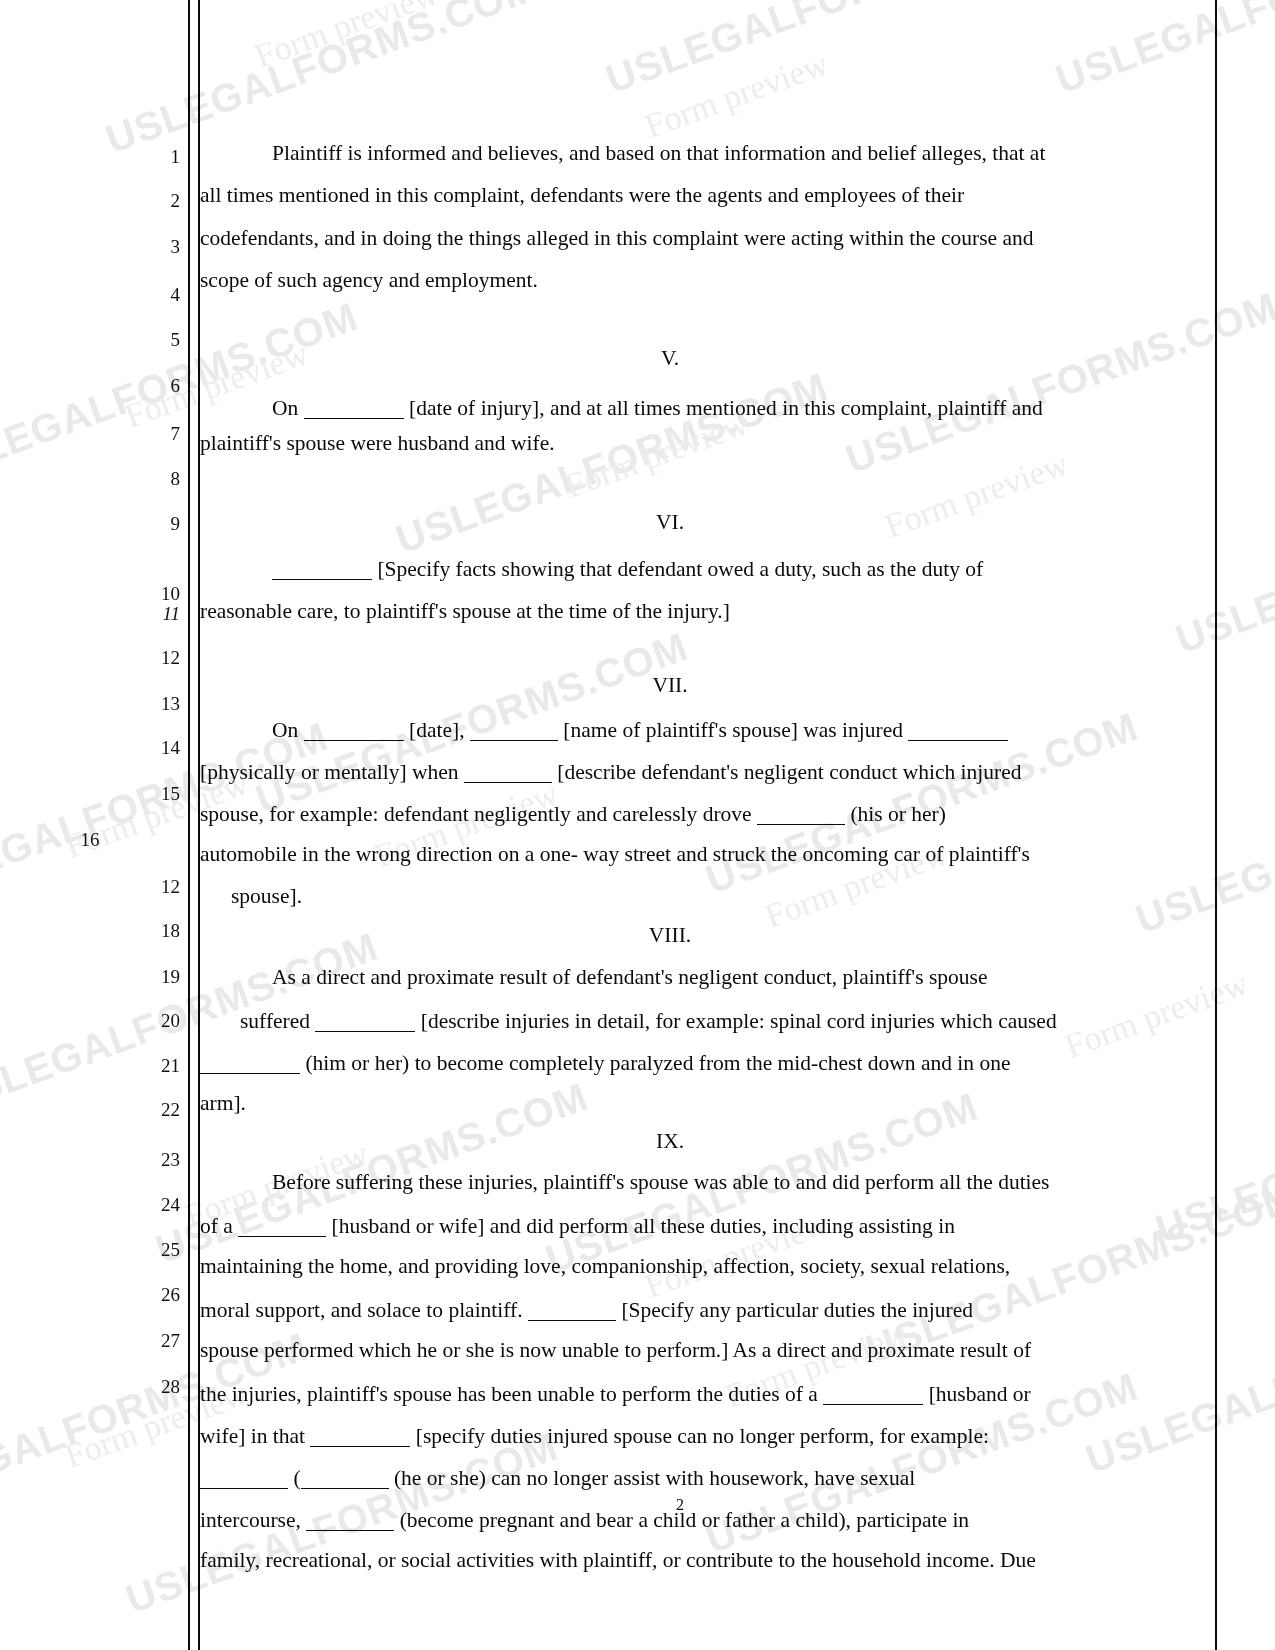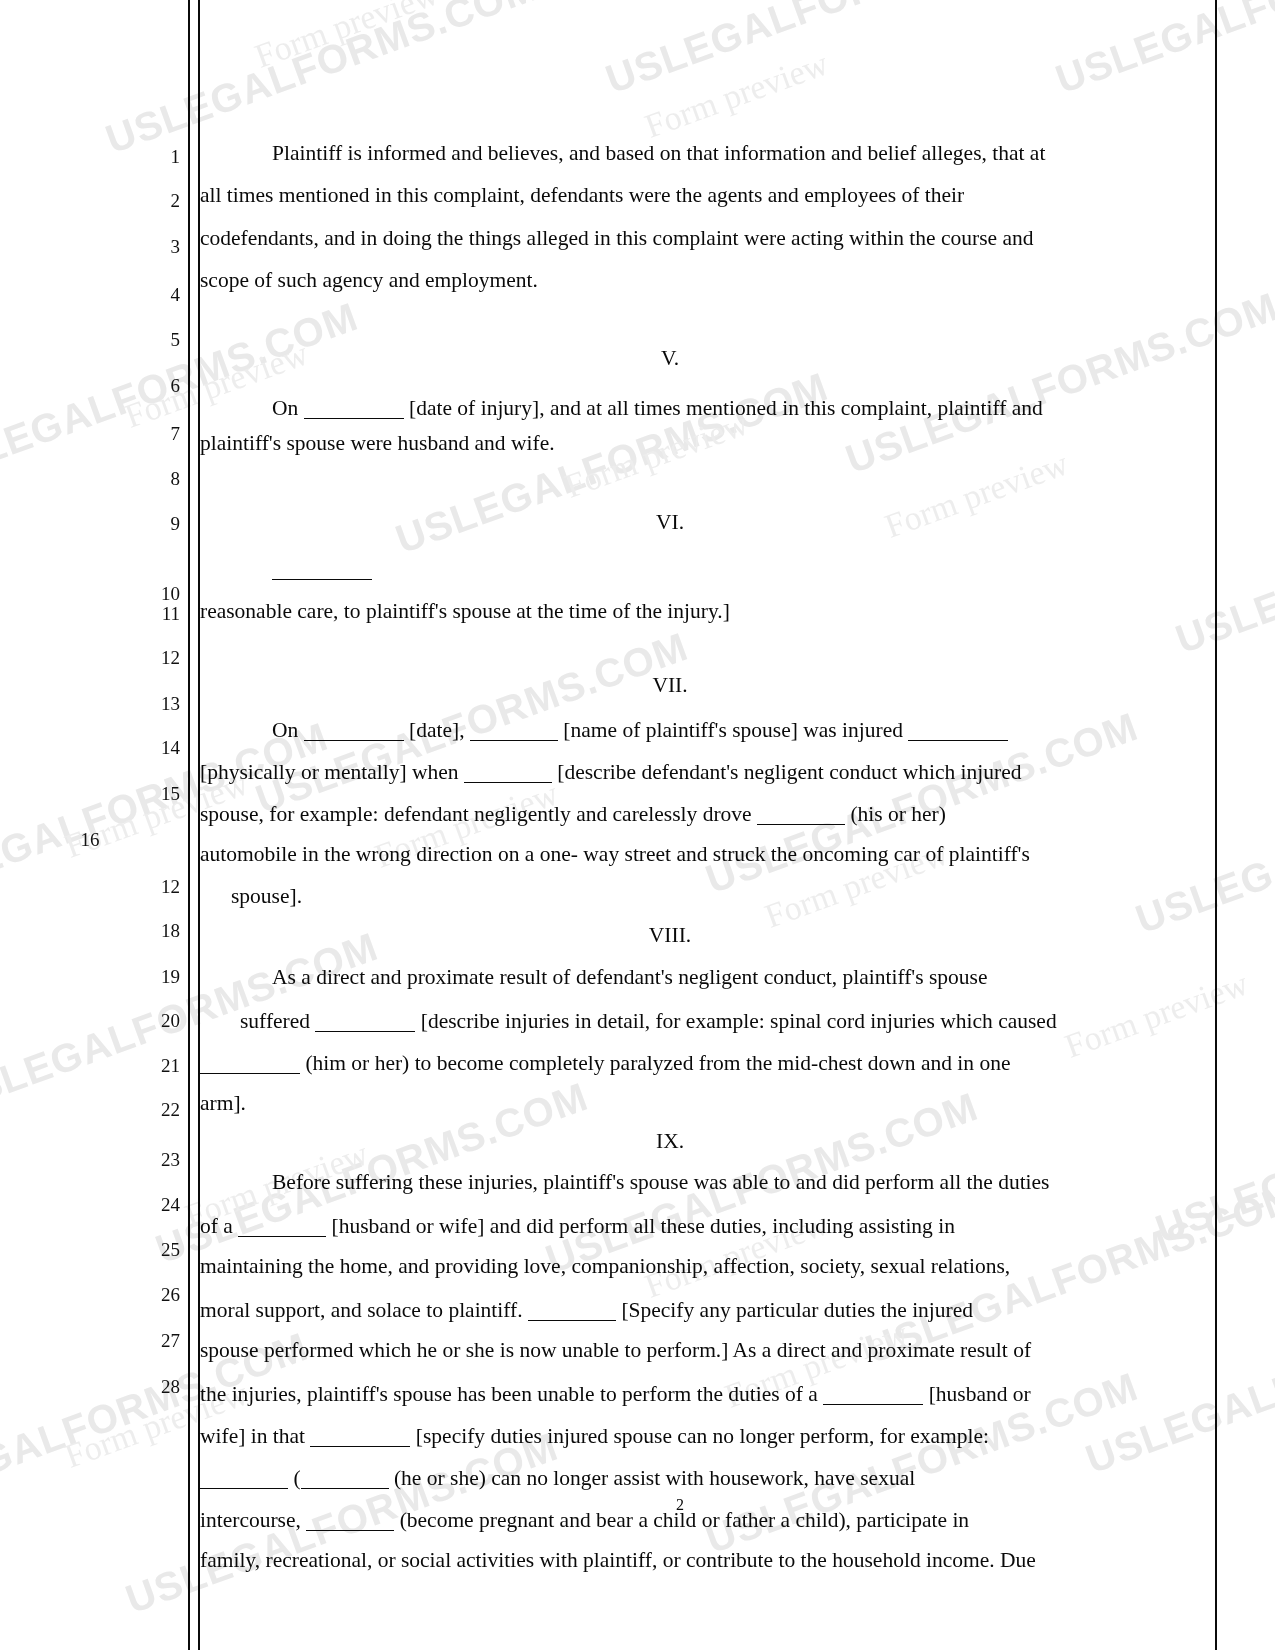--- a/index.html
+++ b/index.html
@@ -172,21 +172,21 @@
     <div class="linenum" style="top:147px;">1</div>
     <div class="linenum" style="top:191px;">2</div>
     <div class="linenum" style="top:237px;">3</div>
     <div class="linenum" style="top:285px;">4</div>
     <div class="linenum" style="top:330px;">5</div>
     <div class="linenum" style="top:376px;">6</div>
     <div class="linenum" style="top:424px;">7</div>
     <div class="linenum" style="top:469px;">8</div>
     <div class="linenum" style="top:514px;">9</div>
     <div class="linenum" style="top:584px;text-align:right;">10</div>
-    <div class="linenum" style="top:604px;">11</div>
+    <div class="linenum" style="top:604px;font-style:italic;">11</div>
     <div class="linenum" style="top:648px;padding-left:16px;">12</div>
     <div class="linenum" style="top:694px;">13</div>
     <div class="linenum" style="top:738px;margin-left:22px;">14</div>
     <div class="linenum" style="top:784px;">15</div>
     <div class="linenum" style="top:830px;text-align:center;">16</div>
     <div class="linenum" style="top:877px;">12</div>
     <div class="linenum" style="top:921px;">18</div>
     <div class="linenum" style="top:967px;">19</div>
     <div class="linenum" style="top:1011px;">20</div>
     <div class="linenum" style="top:1056px;padding-left:48px;">21</div>
@@ -210,20 +210,21 @@
     <div class="tline" style="top:396px;">
       <span class="indent"></span><span>On</span>
       <span class="blank b-md"></span>
       <span>[date of injury], and at all times mentioned in this complaint,  plaintiff and</span>
     </div>
     <div class="tline" style="top:433px;">plaintiff's spouse were husband and wife.</div>
 
     <div class="tline center" style="top:512px;">VI.</div>
     <div class="tline" style="top:557px;">
       <span class="indent"></span><span class="blank b-md"></span>
+      <span>[Specify facts showing that defendant owed a duty, such as the duty of</span>
     </div>
     <div class="tline" style="top:601px;">reasonable care, to plaintiff's spouse at the time of the injury.]</div>
 
     <div class="tline center" style="top:675px;">VII.</div>
     <div class="tline" style="top:718px;">
       <span class="indent"></span><span>On</span>
       <span class="blank b-md"></span>
       <span>[date],</span>
       <span class="blank b-sm"></span>
       <span>[name of plaintiff's spouse] was injured</span>

